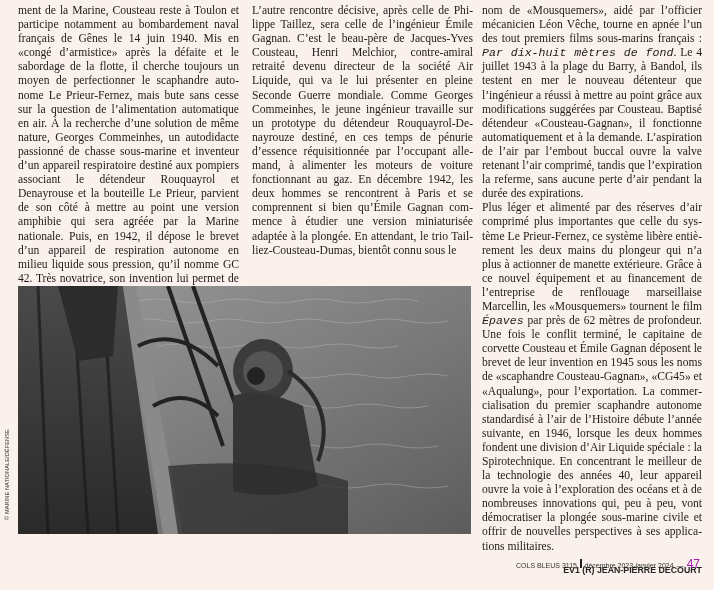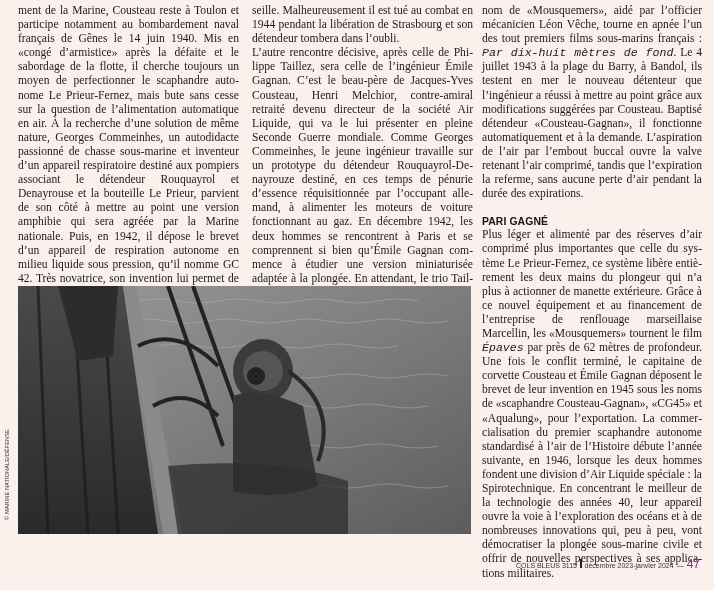--- a/index.html
+++ b/index.html
@@ -59,27 +59,25 @@
   #footer .page { font-size: 12px; font-weight: normal; color:#a21caf; }
 </style>
 </head>
 <body>
 
 <div id="col1" class="col">
   <p>ment de la Marine, Cousteau reste à Toulon et participe notamment au bombardement naval français de Gênes le 14 juin 1940. Mis en «congé d’armistice» après la défaite et le sabordage de la flotte, il cherche toujours un moyen de perfectionner le scaphandre auto­nome Le Prieur-Fernez, mais bute sans cesse sur la question de l’alimentation automatique en air. À la recherche d’une solution de même nature, Georges Commeinhes, un autodidacte passionné de chasse sous-marine et inven­teur d’un appareil respiratoire destiné aux pompiers associant le détendeur Rouquayrol et Denayrouse et la bouteille Le Prieur, par­vient de son côté à mettre au point une ver­sion amphibie qui sera agréée par la Marine nationale. Puis, en 1942, il dépose le brevet d’un appareil de respiration autonome en milieu liquide sous pression, qu’il nomme GC 42. Très novatrice, son invention lui permet de plonger à 53 mètres le 30 juillet 1943 à Mar­</p>
 </div>
 
 <div id="col2" class="col">
-  <p>seille. Malheureusement il est tué au combat en 1944 pendant la libération de Strasbourg et son détendeur tombera dans l’oubli.</p>
   <p>L’autre rencontre décisive, après celle de Phi­lippe Taillez, sera celle de l’ingénieur Émile Gagnan. C’est le beau-père de Jacques-Yves Cousteau, Henri Melchior, contre-ami­ral retraité devenu directeur de la société Air Liquide, qui va le lui présenter en pleine Seconde Guerre mondiale. Comme Georges Commeinhes, le jeune ingénieur travaille sur un prototype du détendeur Rouquayrol-De­nayrouze destiné, en ces temps de pénurie d’essence réquisitionnée par l’occupant alle­mand, à alimenter les moteurs de voiture fonctionnant au gaz. En décembre 1942, les deux hommes se rencontrent à Paris et se comprennent si bien qu’Émile Gagnan com­mence à étudier une version miniaturisée adaptée à la plongée. En attendant, le trio Tail­liez-Cousteau-Dumas, bientôt connu sous le</p>
 </div>
 
 <div id="col3" class="col">
   <p><span>nom de «Mousquemers», aidé par l’officier mécanicien Léon Vêche, tourne en apnée l’un des tout premiers films sous-marins français : </span><em>Par dix-huit mètres de fond</em><span>. Le 4 juillet 1943 à la plage du Barry, à Bandol, ils testent en mer le nouveau détenteur que l’ingénieur a réussi à mettre au point grâce aux modifications suggérées par Cousteau. Baptisé détendeur «Cousteau-Gagnan», il fonctionne automa­tiquement et à la demande. L’aspiration de l’air par l’embout buccal ouvre la valve rete­nant l’air comprimé, tandis que l’expiration la referme, sans aucune perte d’air pendant la durée des expirations.</span></p>
-  <p class="subhead">PARI GAGNÉ</p>
   <p><span>Plus léger et alimenté par des réserves d’air comprimé plus importantes que celle du sys­tème Le Prieur-Fernez, ce système libère entiè­rement les deux mains du plongeur qui n’a plus à actionner de manette extérieure. Grâce à ce nouvel équipement et au financement de l’en­treprise de renflouage marseillaise Marcellin, les «Mousquemers» tournent le film </span><em>Épaves</em><span> par près de 62 mètres de profondeur. Une fois le conflit terminé, le capitaine de corvette Cousteau et Émile Gagnan déposent le brevet de leur invention en 1945 sous les noms de «scaphandre Cousteau-Gagnan», «CG45» et «Aqualung», pour l’exportation. La commer­cialisation du premier scaphandre autonome standardisé à l’air de l’Histoire débute l’année suivante, en 1946, lorsque les deux hommes fondent une division d’Air Liquide spéciale : la Spirotechnique. En concentrant le meilleur de la technologie des années 40, leur appareil ouvre la voie à l’exploration des océans et à de nombreuses innovations qui, peu à peu, vont démocratiser la plongée sous-marine civile et offrir de nouvelles perspectives à ses applica­tions militaires.</span></p>
   <p class="signature">EV1 (R) JEAN-PIERRE DECOURT</p>
 </div>
 
 <div id="photo" aria-label="Black-and-white photo: diver in a heavy helmet climbing a ladder beside a boat hull, water surface behind">
   <svg width="453" height="248" viewBox="0 0 453 248">
     <defs>
       <linearGradient id="water" x1="0" y1="0" x2="1" y2="1">
         <stop offset="0" stop-color="#9a9a9a"></stop>
         <stop offset="0.5" stop-color="#7d7d7d"></stop>

